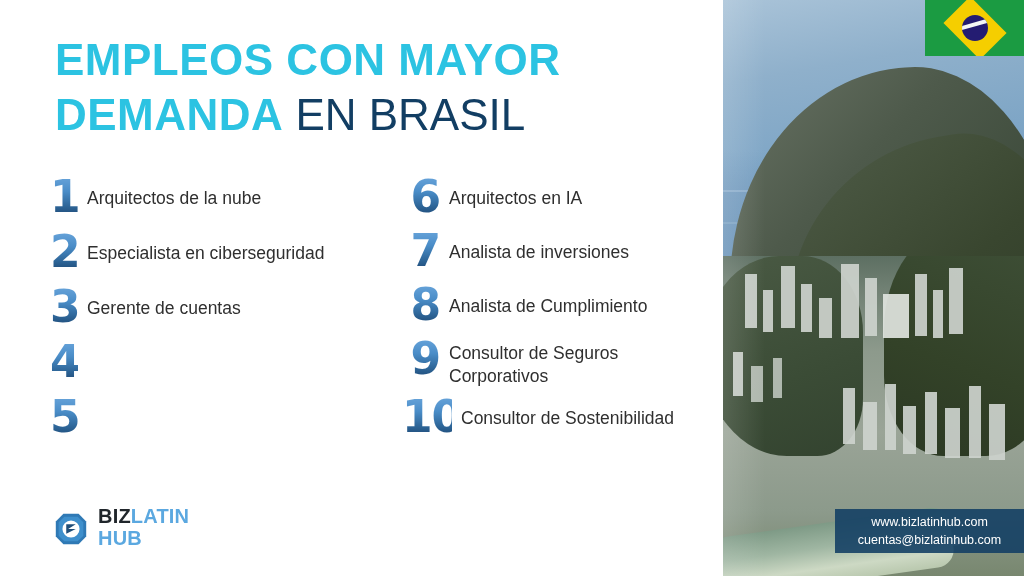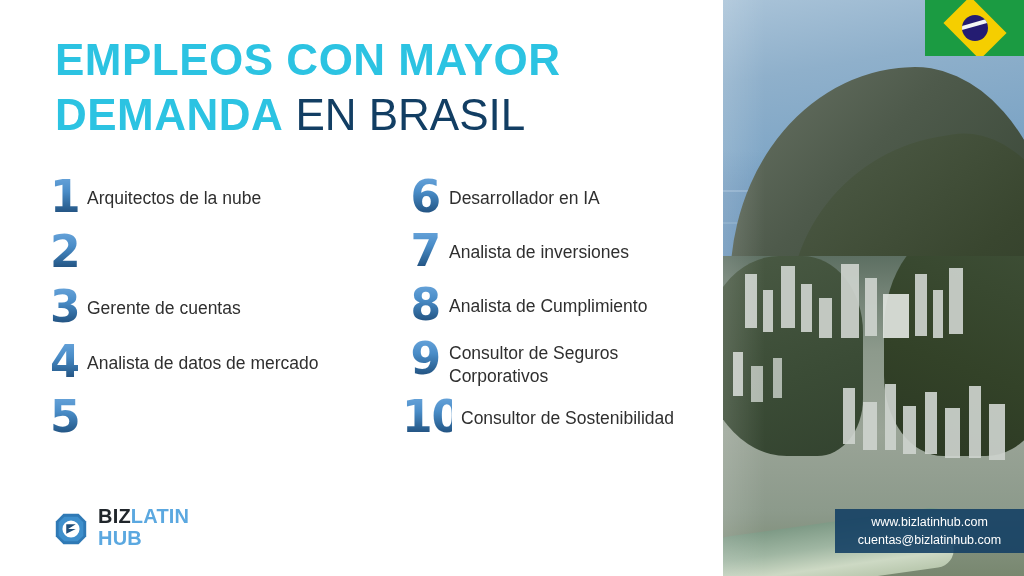--- a/index.html
+++ b/index.html
@@ -192,43 +192,43 @@
 
       <div class="col col-left">
 
         <div class="item r1">
           <div class="num num-w1">1</div>
           <div class="label">Arquitectos de la nube</div>
         </div>
 
         <div class="item r2">
           <div class="num num-w1">2</div>
+          <div class="label">Especialista en ciberseguridad</div>
         </div>
 
         <div class="item r3">
           <div class="num num-w1">3</div>
           <div class="label">Gerente de cuentas</div>
         </div>
 
         <div class="item r4">
           <div class="num num-w1">4</div>
-          <div class="label">Analista de datos de mercado</div>
         </div>
 
         <div class="item r5">
           <div class="num num-w1">5</div>
         </div>
 
       </div>
 
       <div class="col col-right">
 
         <div class="item rr1">
           <div class="num num-w2">6</div>
-          <div class="label">Desarrollador en IA</div>
+          <div class="label">Arquitectos en IA</div>
         </div>
 
         <div class="item rr2">
           <div class="num num-w2">7</div>
           <div class="label">Analista de inversiones</div>
         </div>
 
         <div class="item rr3">
           <div class="num num-w2">8</div>
           <div class="label">Analista de Cumplimiento</div>

